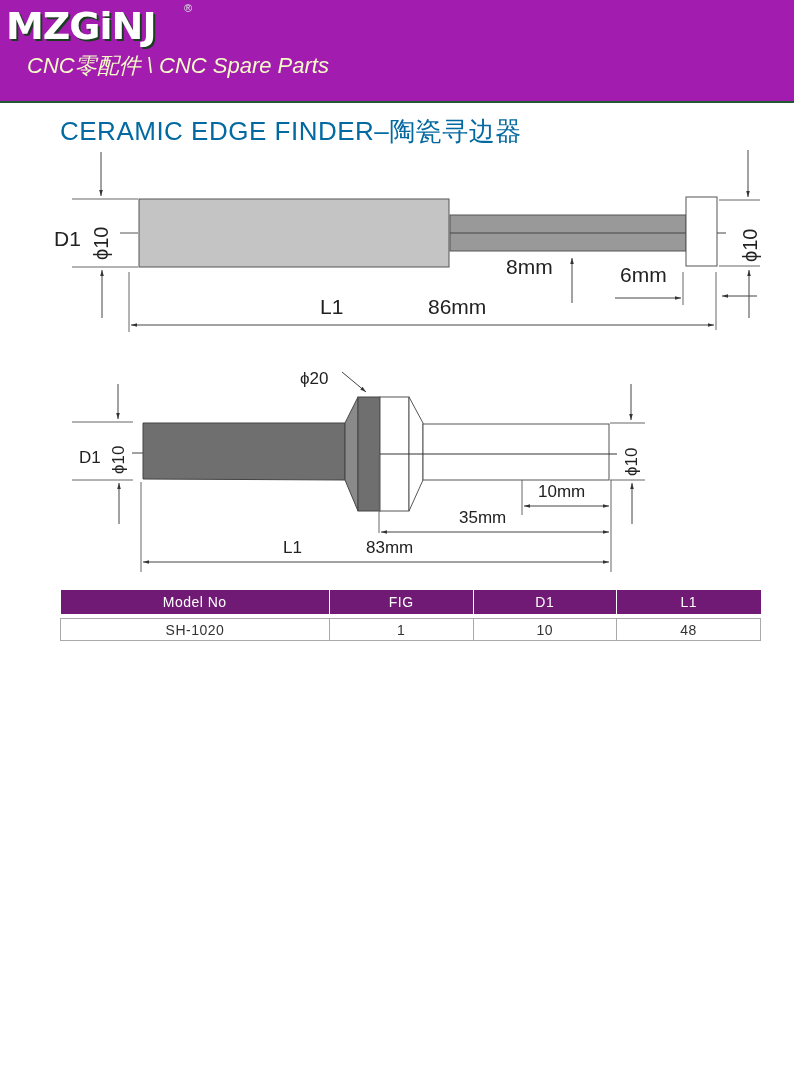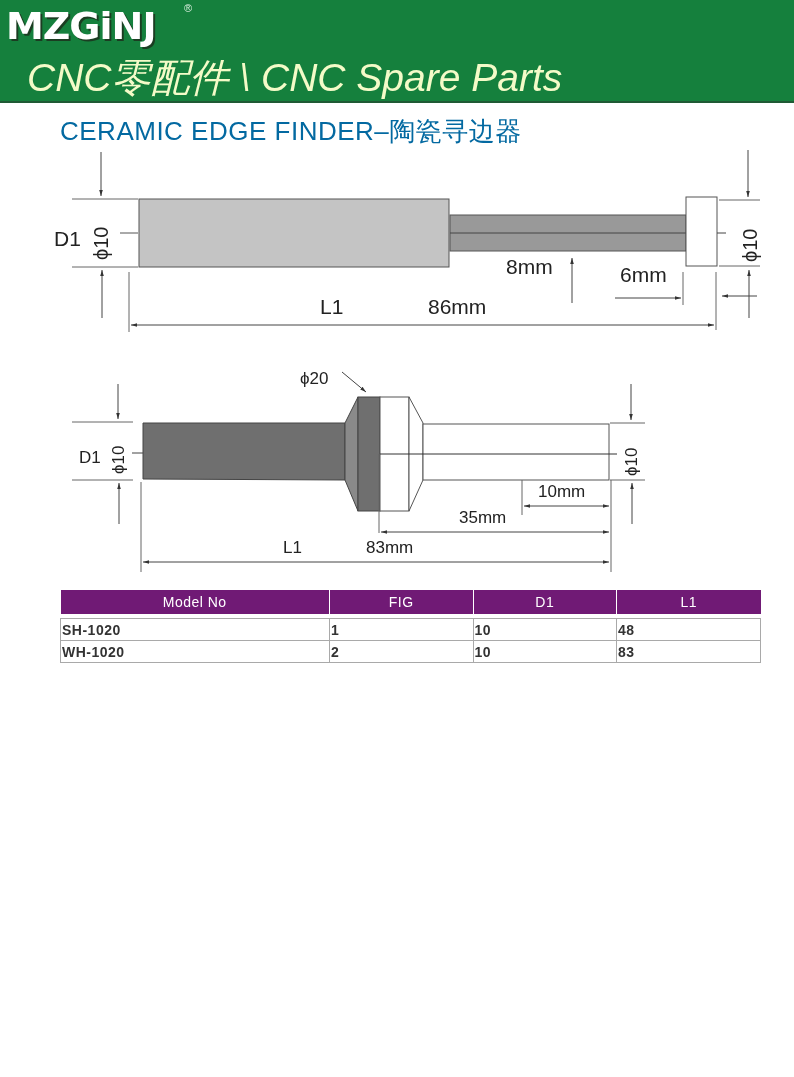--- a/index.html
+++ b/index.html
@@ -1,28 +1,28 @@
 <!DOCTYPE html>
 <html><head>
   <meta charset="utf-8">
   <style>
     html, body { margin: 0; padding: 0; background: #ffffff; }
     body { width: 794px; height: 1077px; position: relative; overflow: hidden; font-family: "Liberation Sans", sans-serif; }
-    .header { position: absolute; left: 0; top: 0; width: 794px; height: 101px; background: #15803d; border-bottom: 2px solid #1f5a35; }
+    .header { position: absolute; left: 0; top: 0; width: 794px; height: 101px; background: #a21caf; border-bottom: 2px solid #1f5a35; }
     .brand { position: absolute; left: 6px; top: 4px; font-family: "DejaVu Sans", sans-serif; font-weight: bold; font-size: 38px; color: #ffffff; letter-spacing: -1px; text-shadow: 2px 2px 0 #1b3d22; }
     .reg { position: absolute; left: 184px; top: 2px; font-size: 11px; color: #d8eedd; }
     .tagline { position: absolute; left: 215px; top: 8px; font-size: 34px; color: #ffffff; text-shadow: 2px 2px 0 #1b3d22; }
-    .subtitle { position: absolute; left: 27px; top: 51px; font-size: 39px; font-style: italic; color: #f4fbc8; }
+    .subtitle { position: absolute; left: 27px; top: 51px; font-size: 22px; font-style: italic; color: #f4fbc8; }
     .title { position: absolute; left: 60px; top: 114px; font-size: 26px; color: #0369a1; letter-spacing: 0.5px; }
     svg.drawing { position: absolute; left: 0; top: 0; }
     .lbl { font-family: "Liberation Sans", sans-serif; fill: #222; }
     table.spec { position: absolute; left: 60px; top: 590px; width: 701px; border-collapse: collapse; font-size: 14px; }
     table.spec th { background: #701a75; color: #ffffff; font-weight: normal; height: 22px; border-right: 1px solid #ffffff; letter-spacing: 0.5px; }
     table.spec th:last-child { border-right: none; }
-    table.spec td { color: #333; height: 19px; border: 1px solid #a9a9a9; letter-spacing: 0.5px; font-weight: bold; }
+    table.spec td { text-align: center; color: #333; height: 19px; border: 1px solid #a9a9a9; letter-spacing: 0.5px; }
     table.spec tr.gap td { height: 4px; border: none; padding: 0; }
   </style>
 </head>
 <body>
 
 <div class="header">
   <span class="brand">MZGiNJ</span>
   <span class="reg">®</span>
   <span class="subtitle">CNC零配件 \ CNC Spare Parts</span>
 </div>
@@ -135,20 +135,14 @@
   <tbody>
     <tr class="gap">
         <td colspan="4"></td>
       </tr>
     <tr>
       <td>SH-1020</td>
       <td>1</td>
       <td>10</td>
       <td>48</td>
     </tr>
-    <tr>
-      <td>WH-1020</td>
-      <td>2</td>
-      <td>10</td>
-      <td>83</td>
-    </tr>
   </tbody>
 </table>
 
 </body></html>

